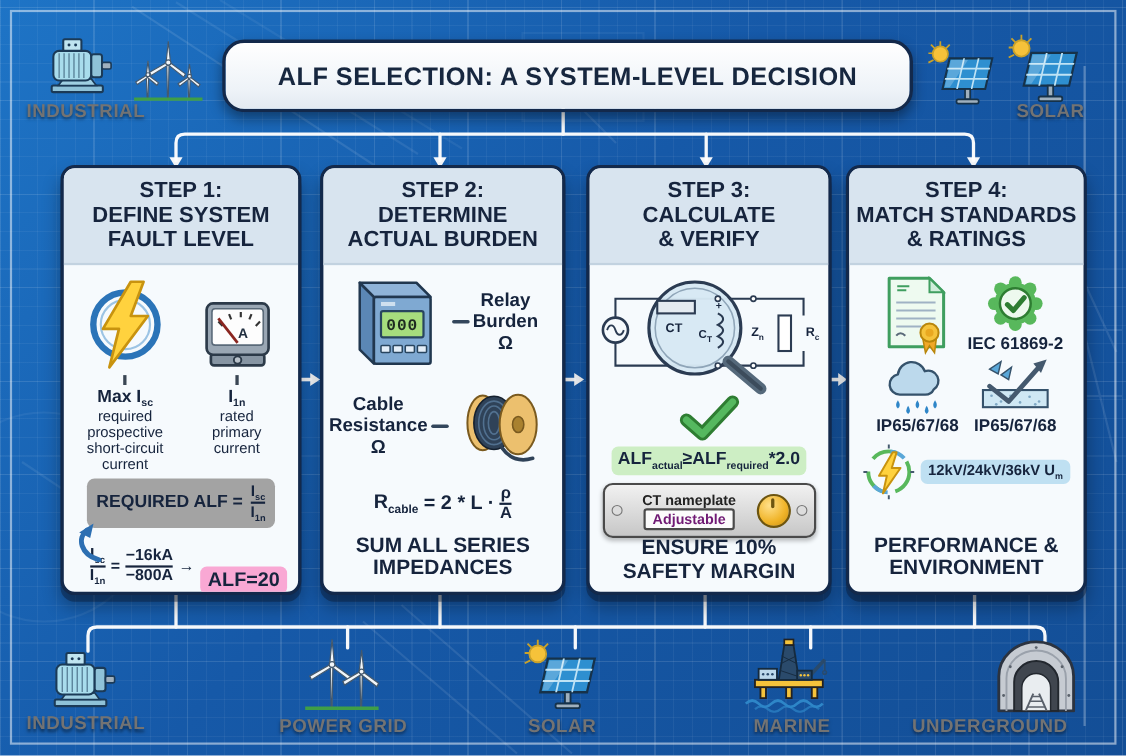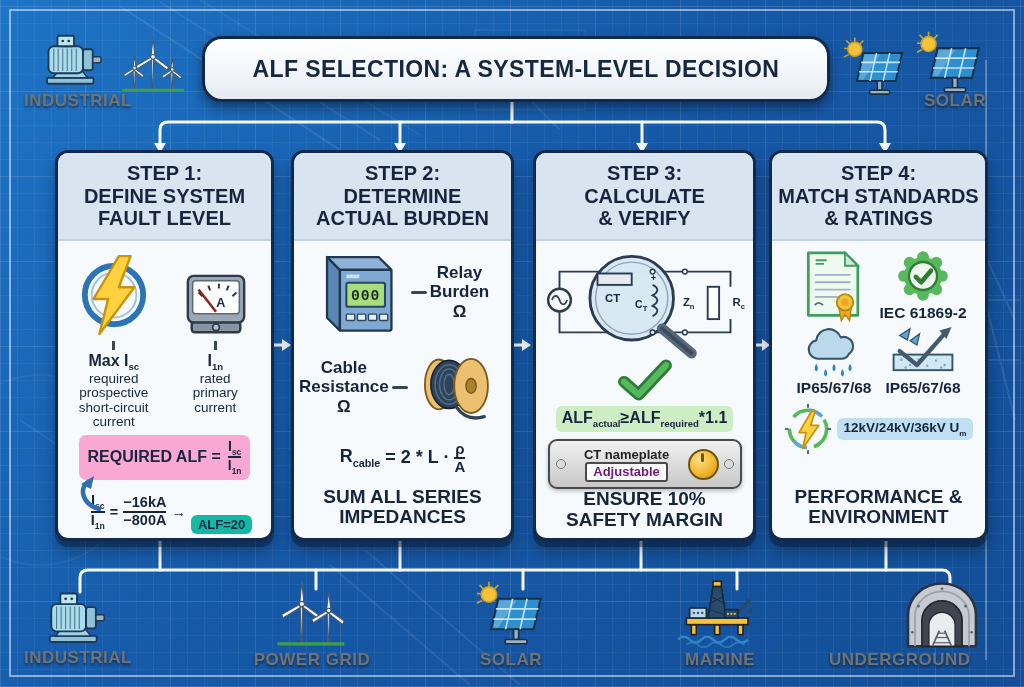--- a/index.html
+++ b/index.html
@@ -37,26 +37,26 @@
   .frac{display:inline-flex;flex-direction:column;align-items:center;line-height:1.05;vertical-align:middle;}
   .frac .den{border-top:2.5px solid currentColor;}
   sub{font-size:.6em;}
   
   .icons-row{display:flex;width:100%;justify-content:space-around;align-items:flex-end;height:92px;margin-top:2px;}
   .caps-row{display:flex;width:100%;}
   .cap{width:50%;text-align:center;}
   .tick{width:3px;height:9px;background:#3A4654;margin:2px auto 2px;}
   .cap-lead{font-weight:bold;font-size:16px;}
   .cap-rest{font-size:13.5px;line-height:1.05;}
-  .req-box{margin-top:6px;background:#f9a8d4;border-radius:7px;padding:4px 9px;
+  .req-box{margin-top:6px;background:#a3a3a3;border-radius:7px;padding:4px 9px;
     font-weight:bold;font-size:16px;display:flex;align-items:center;gap:7px;}
   .req-box .frac{font-size:14px;}
   .calc-row{position:relative;margin-top:9px;display:flex;align-items:center;gap:5px;
     font-weight:bold;font-size:14.5px;margin-left:14px;}
-  .result-box{background:#14b8a6;border-radius:6px;padding:2px 7px;font-size:13px;margin-top:26px;}
+  .result-box{background:#f9a8d4;border-radius:6px;padding:2px 7px;font-size:18px;margin-top:26px;}
   .curve-arrow{position:absolute;left:-16px;top:-14px;}
   
   .relay-row,.cable-row{display:flex;align-items:center;width:100%;justify-content:center;gap:3px;}
   .dash{width:16px;height:3px;background:#33465C;border-radius:2px;flex:none;}
   .lbl2{font-weight:600;font-size:17px;line-height:1.12;text-align:center;}
   .formula2{margin-top:6px;display:flex;align-items:center;gap:5px;font-weight:bold;font-size:18px;}
   .formula2 .frac{font-size:15px;}
   
   .cond-box{background:#CDEEC4;border-radius:6px;padding:3px 6px;margin-top:5px;
     font-weight:bold;font-size:16px;display:flex;align-items:baseline;white-space:nowrap;justify-content:flex-end;}
@@ -375,21 +375,21 @@
       </g>
     </svg>
     <svg width="56" height="42" viewBox="0 0 60 46">
       <path d="M7 25 L23 39 L53 7" fill="none" stroke="#2E7D32" stroke-width="13" stroke-linecap="round" stroke-linejoin="round"></path>
       <path d="M7 25 L23 39 L53 7" fill="none" stroke="#55B85F" stroke-width="7" stroke-linecap="round" stroke-linejoin="round"></path>
     </svg>
     <div class="cond-box">
       <span><span>ALF</span><sub>actual</sub></span>
       <span> ≥ </span>
       <span><span>ALF</span><sub>required</sub></span>
-      <span>*1.1</span>
+      <span>*2.0</span>
     </div>
     <div class="nameplate">
       <div class="screw"></div>
       <div class="np-center">
         <div class="np-title">CT nameplate</div>
         <div class="np-inset">Adjustable</div>
       </div>
       <div class="knob"></div>
       <div class="screw"></div>
     </div>

